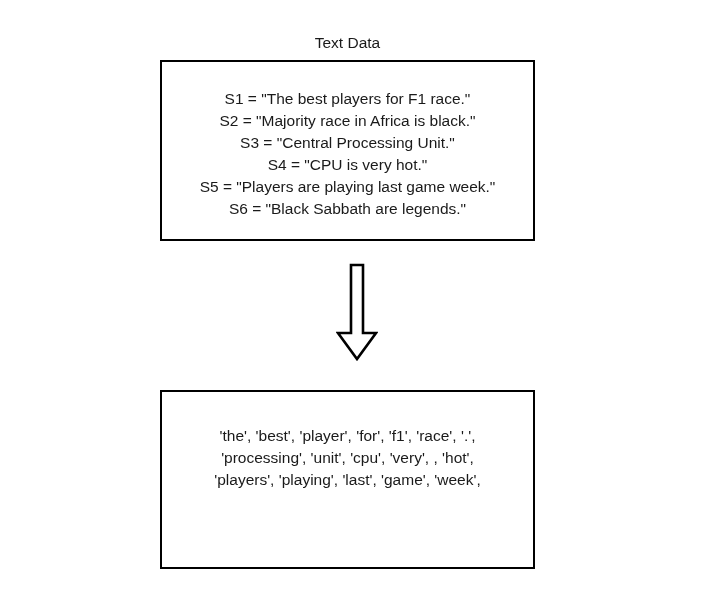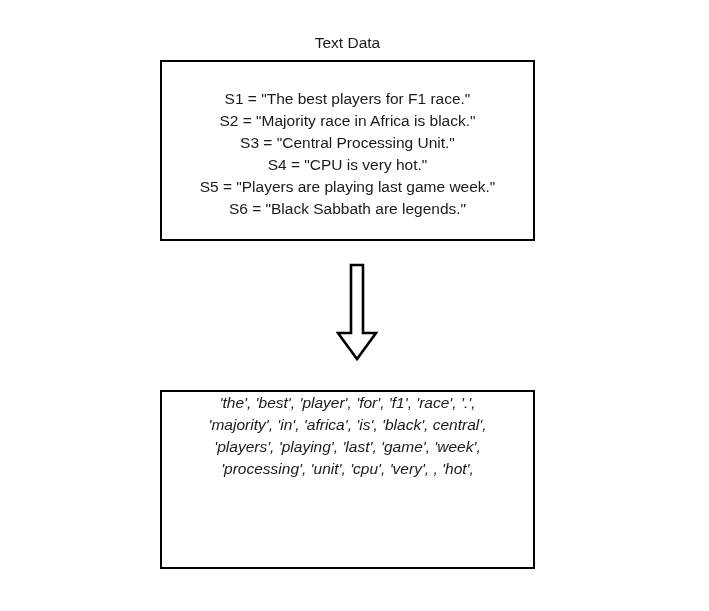--- a/index.html
+++ b/index.html
@@ -50,21 +50,21 @@
     top: 60px;
     width: 375px;
     height: 181px;
     padding-top: 26px;
   }
   #tokens-box {
     left: 160px;
     top: 390px;
     width: 375px;
     height: 179px;
-    font-style: italic;
+    padding-top: 33px;
   }
   .box-line {
     display: block;
     text-align: center;
     font-size: 15.5px;
     line-height: 22px;
     color: #1a1a1a;
     white-space: pre;
   }
   
@@ -91,18 +91,17 @@
     <span class="box-line">S5 = "Players are playing last game week."</span>
     <span class="box-line">S6 = "Black Sabbath are legends."</span>
   </div>
 
   <svg id="flow-arrow" viewBox="0 0 42 100">
     <polygon points="15,2 27,2 27,70 40,70 21,96 2,70 15,70" fill="#ffffff" stroke="#000000" stroke-width="2.6" stroke-linejoin="miter"></polygon>
   </svg>
 
   <div id="tokens-box" class="text-box">
     <span class="box-line">'the', 'best', 'player', 'for', 'f1', 'race', '.',</span>
-    <span class="box-line">'majority', 'in', 'africa', 'is', 'black', central',</span>
+    <span class="box-line">'processing', 'unit', 'cpu', 'very', , 'hot',</span>
     <span class="box-line">'players', 'playing', 'last', 'game', 'week',</span>
-    <span class="box-line">'processing', 'unit', 'cpu', 'very', , 'hot',</span>
   </div>
 
 </div>
 
 </body></html>

